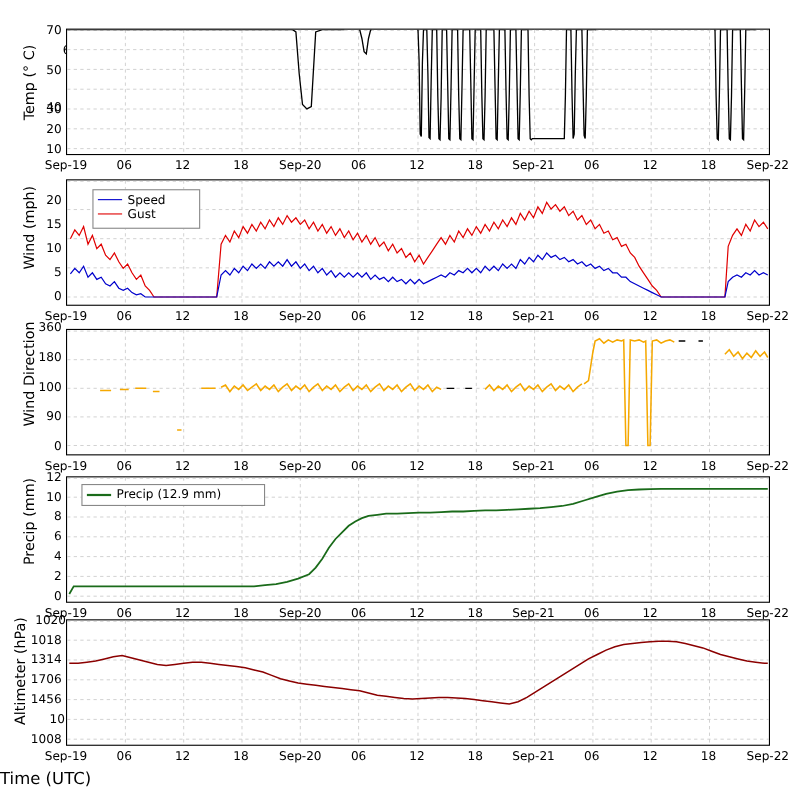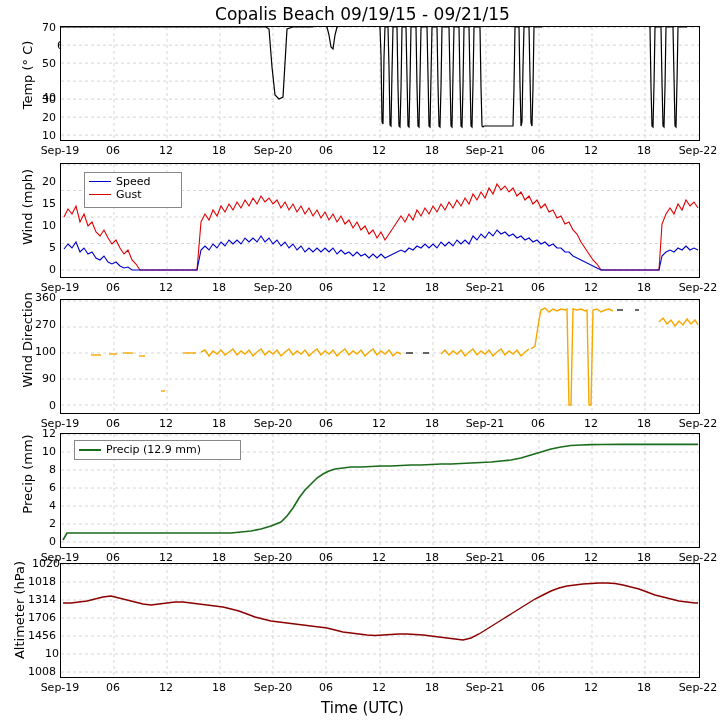--- a/index.html
+++ b/index.html
@@ -15,35 +15,34 @@
   }
   .panel{position:absolute;}
   .plot{position:absolute;border:1px solid #000;background:#fff;box-sizing:border-box;}
   .ylabel{
     position:absolute;font-size:13px;color:#000;
     transform:rotate(-90deg);transform-origin:left top;white-space:nowrap;
     text-align:center;
   }
   .ytick{position:absolute;font-size:11px;color:#000;text-align:right;white-space:nowrap;}
   .xtick{position:absolute;font-size:11px;color:#000;text-align:center;white-space:nowrap;}
-  .xaxislabel{position:absolute;font-size:15px;color:#000;text-align:center;width:725px;left:0;}
+  .xaxislabel{position:absolute;font-size:15px;color:#000;text-align:left;width:725px;left:0;}
   .legend{
     position:absolute;border:1px solid #888;background:#fff;
     font-size:11px;padding:2px 5px 3px 4px;box-sizing:border-box;
   }
   .legrow{display:flex;align-items:center;height:13px;}
   .legline{display:inline-block;width:22px;height:0;border-top:1.6px solid #000;margin-right:5px;}
   svg{display:block;}
 </style>
 </head>
 <body>
 
 <div id="stage">
 
-  <div class="title">Copalis Beach 09/19/15 - 09/21/15</div>
 
   <div class="panel">
     <div class="ylabel" style="left:20px;top:135px;width:120px;">Temp (° C)</div>
 
     <div class="ytick" style="left:22px;top:129px;width:34px;">10</div>
     <div class="ytick" style="left:22px;top:111px;width:34px;">20</div>
     <div class="ytick" style="left:22px;top:93px;width:34px;">30</div>
     <div class="ytick" style="left:22px;top:75px;width:34px;margin-top:16px;">40</div>
     <div class="ytick" style="left:22px;top:57px;width:34px;">50</div>
     <div class="ytick" style="left:37px;top:39px;width:34px;">60</div>
@@ -168,21 +167,21 @@
     <div class="xtick" style="left:616px;top:281px;width:56px;">18</div>
     <div class="xtick" style="left:670px;top:281px;width:56px;">Sep-22</div>
   </div>
 
   <div class="panel">
     <div class="ylabel" style="left:20px;top:400px;width:120px;">Wind Direction</div>
 
     <div class="ytick" style="left:22px;top:399px;width:34px;">0</div>
     <div class="ytick" style="left:22px;top:372px;width:34px;">90</div>
     <div class="ytick" style="left:22px;top:345px;width:34px;">100</div>
-    <div class="ytick" style="left:22px;top:318px;width:34px;">270</div>
+    <div class="ytick" style="left:22px;top:318px;width:34px;">180</div>
     <div class="ytick" style="left:22px;top:291px;width:34px;">360</div>
 
     <div class="plot" style="left:60px;top:299px;width:640px;height:115px;">
       <svg width="638" height="113" viewBox="0 0 638 113" preserveAspectRatio="none">
         <g stroke="#cccccc" stroke-width="0.8" stroke-dasharray="3,3">
           <line x1="0" y1="105" x2="638" y2="105"></line>
           <line x1="0" y1="79" x2="638" y2="79"></line>
           <line x1="0" y1="53" x2="638" y2="53"></line>
           <line x1="0" y1="27" x2="638" y2="27"></line>
           <line x1="0" y1="1" x2="638" y2="1"></line>

